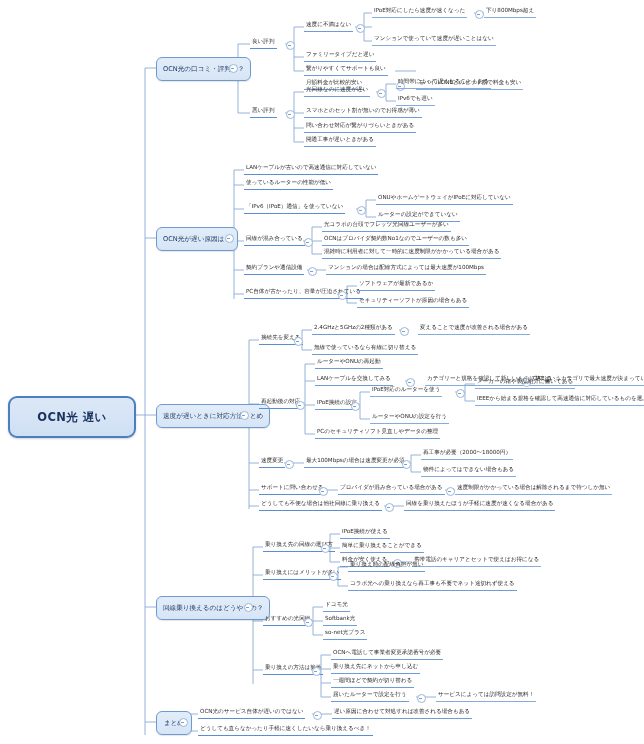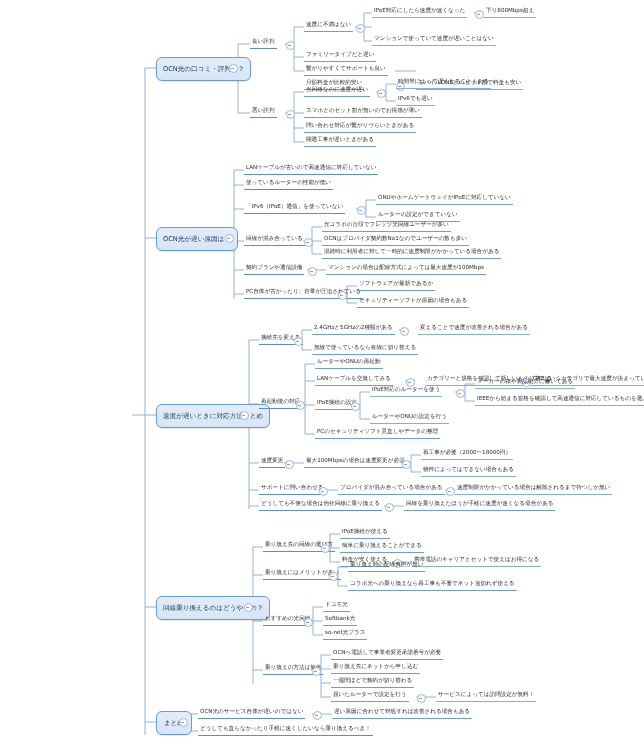--- a/index.html
+++ b/index.html
@@ -202,20 +202,21 @@
 
       <path d="M178 722 L188 722"></path>
       <path d="M188 714 L188 731"></path>
       <path d="M188 714 L198 714"></path>
       <path d="M188 731 L198 731"></path>
       <path d="M312 714 L322 714"></path>
       <path d="M322 714 L332 714"></path>
     </g>
   </svg>
 
+  <div class="node root">OCN光 遅い</div>
 
   <div class="node l1" style="left:156px;top:57px;">OCN光の口コミ・評判は？</div>
   <div class="toggle" style="left:229px;top:64px;"></div>
 
   <div class="node l2" style="left:250px;top:37px;">良い評判</div>
   <div class="toggle" style="left:286px;top:41px;"></div>
 
   <div class="node l3" style="left:304px;top:20px;">速度に不満はない</div>
   <div class="toggle" style="left:356px;top:24px;"></div>
   <div class="node l4" style="left:372px;top:6px;">IPoE対応にしたら速度が速くなった</div>

